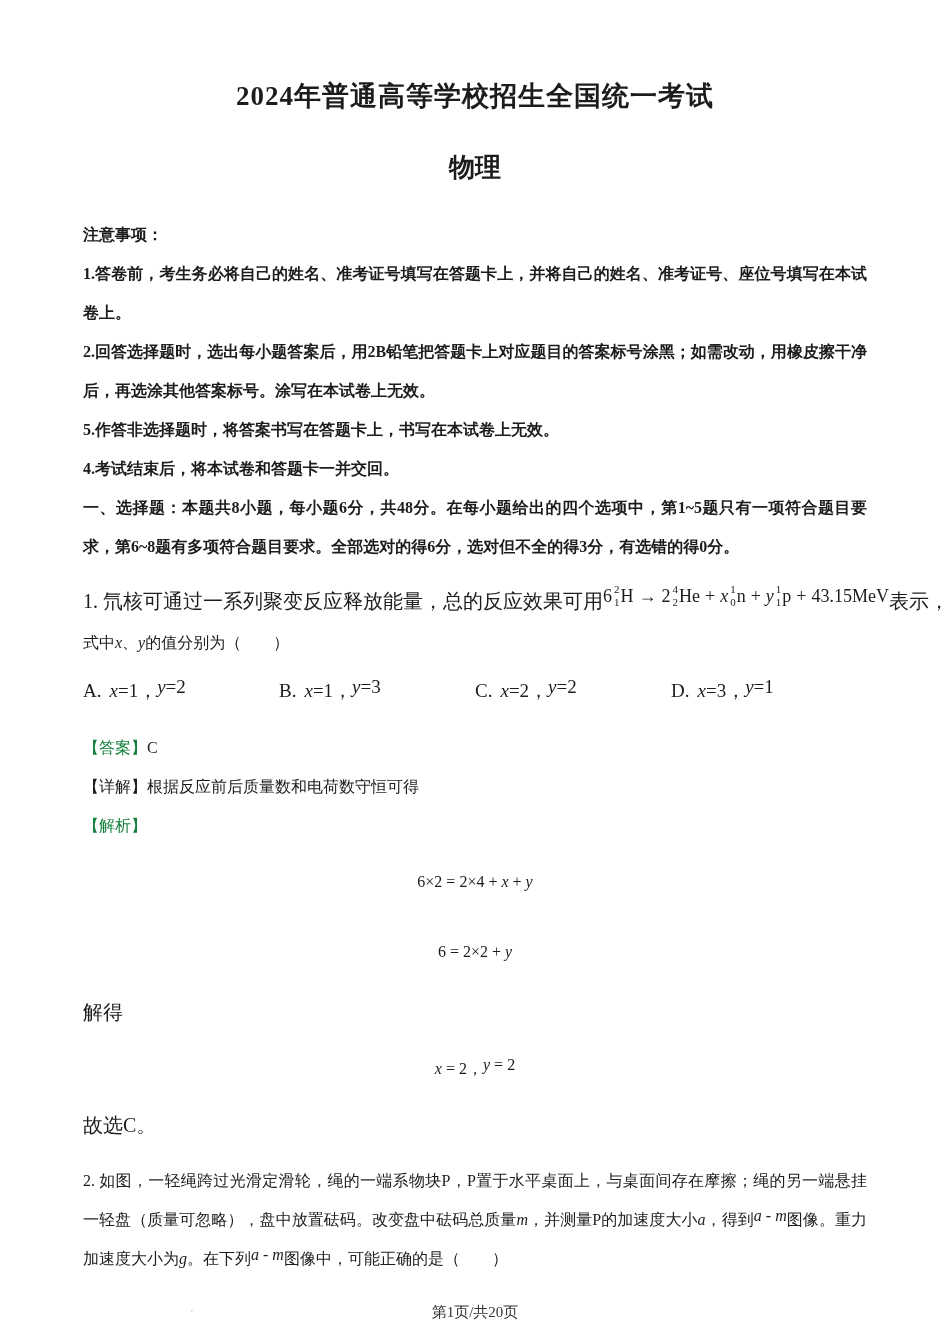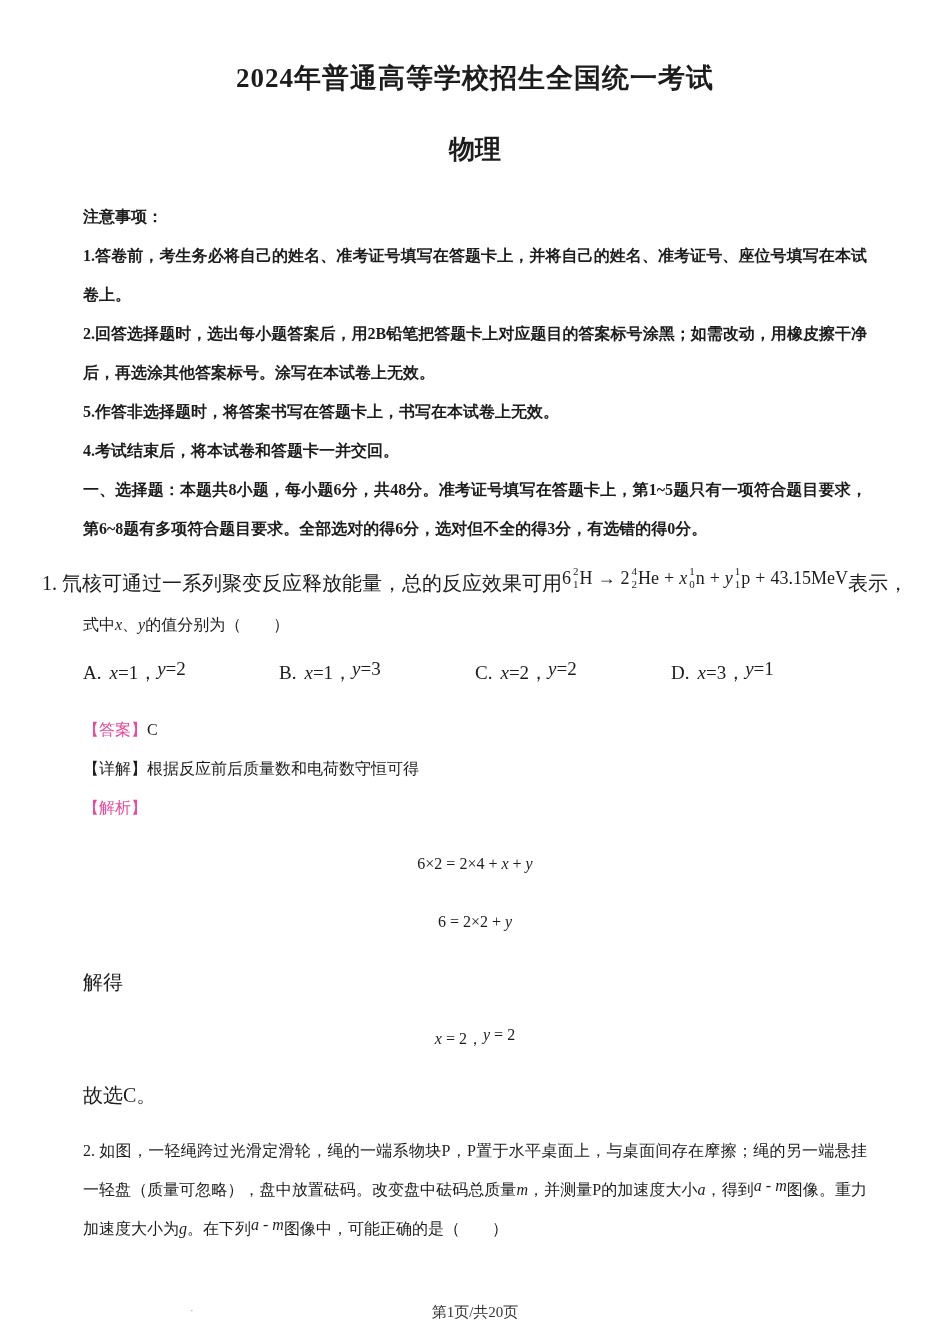--- a/index.html
+++ b/index.html
@@ -2,47 +2,47 @@
 <html><head>
 <meta charset="utf-8">
 <style>
   * { margin:0; padding:0; box-sizing:border-box; }
   html,body { background:#ffffff; }
   body {
     width:950px; height:1344px; position:relative; overflow:hidden;
     font-family:"Liberation Serif","DejaVu Serif",serif;
     color:#1c1c1c;
   }
-  .page { padding:60px 83px 0 83px; }
+  .page { padding:78px 83px 0 83px; }
 
   .title { text-align:center; font-size:27px; font-weight:bold; letter-spacing:1px; }
   .subject { text-align:center; font-size:26px; font-weight:bold; margin-top:36px; }
 
   .para { font-size:16px; line-height:39px; text-align:justify; }
   .bold { font-weight:bold; }
   .notice-head { margin-top:30px; }
 
   .it { font-style:italic; font-family:"Liberation Serif","DejaVu Serif",serif; }
   .raise { position:relative; top:-4px; }
 
   
-  .q1-stem-row { margin-top:14px; display:flex; align-items:baseline; justify-content:center; white-space:nowrap; font-size:20px; line-height:42px; }
+  .q1-stem-row { margin-top:14px; display:flex; align-items:baseline; justify-content:space-between; white-space:nowrap; font-size:20px; line-height:42px; }
   .formula { display:inline-flex; align-items:center; font-size:18px; position:relative; top:-6px; white-space:nowrap; }
   .formula .op { margin:0 5px; }
   .presc { display:inline-flex; flex-direction:column; align-items:flex-end; font-size:11px; line-height:1.15; margin:0 1px 0 2px; font-style:normal; }
 
   .options { margin-top:12px; display:flex; font-size:19px; line-height:34px; }
   .option { width:25%; white-space:nowrap; }
   .option .opt-label { margin-right:8px; }
 
   .ans-line { margin-top:20px; }
-  .blue { color:#ec4899; }
+  .blue { color:#15803d; }
 
   .eq { text-align:center; font-size:16px; line-height:30px; margin-top:22px; margin-bottom:22px; }
-  .eq2 { margin-top:28px; margin-bottom:26px; }
+  .eq2 { margin-top:40px; margin-bottom:26px; }
   .plain-line { font-size:20px; line-height:39px; }
   .mt { margin-top:10px; }
 
   .q2 { margin-top:16px; }
 
   .footer { position:absolute; bottom:22px; left:0; right:0; text-align:center; font-size:15px; color:#333; }
   .footer-mark { position:absolute; left:190px; bottom:6px; font-size:11px; color:#9a9a9a; }
 </style>
 </head>
 <body>
@@ -51,21 +51,21 @@
 
   <h1 class="title">2024年普通高等学校招生全国统一考试</h1>
   <h2 class="subject">物理</h2>
 
   <p class="para bold notice-head">注意事项：</p>
   <p class="para bold">1.答卷前，考生务必将自己的姓名、准考证号填写在答题卡上，并将自己的姓名、准考证号、座位号填写在本试卷上。</p>
   <p class="para bold">2.回答选择题时，选出每小题答案后，用2B铅笔把答题卡上对应题目的答案标号涂黑；如需改动，用橡皮擦干净后，再选涂其他答案标号。涂写在本试卷上无效。</p>
   <p class="para bold">5.作答非选择题时，将答案书写在答题卡上，书写在本试卷上无效。</p>
   <p class="para bold">4.考试结束后，将本试卷和答题卡一并交回。</p>
 
-  <p class="para bold">一、选择题：本题共8小题，每小题6分，共48分。准考证号填写在答题卡上，第1~5题只有一项符合题目要求，第6~8题有多项符合题目要求。全部选对的得6分，选对但不全的得3分，有选错的得0分。</p>
+  <p class="para bold">一、选择题：本题共8小题，每小题6分，共48分。在每小题给出的四个选项中，第1~5题只有一项符合题目要求，第6~8题有多项符合题目要求。全部选对的得6分，选对但不全的得3分，有选错的得0分。</p>
 
   <div class="q1-stem-row">
     <span>1. 氘核可通过一系列聚变反应释放能量，总的反应效果可用</span>
     <span class="formula">
       <span>6</span>
       <span class="presc">
           <span>2</span>
           <span>1</span>
         </span>
       <span>H</span>

